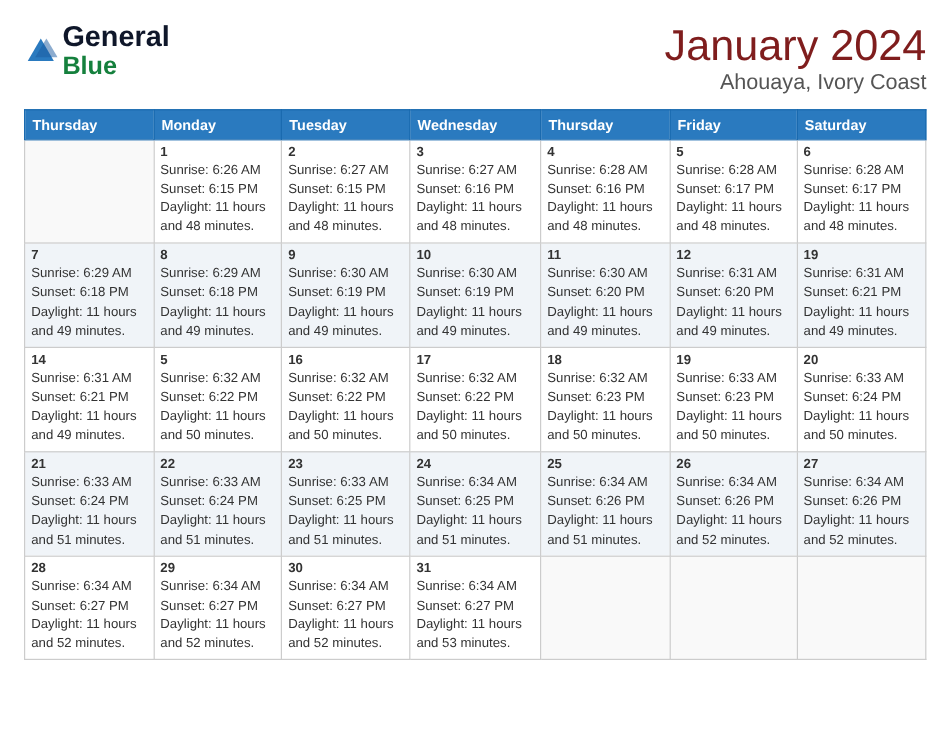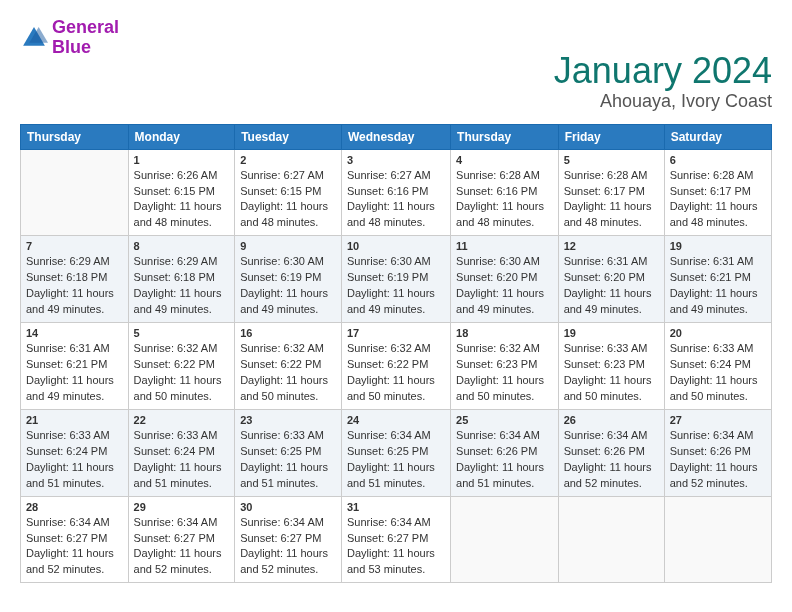--- a/index.html
+++ b/index.html
@@ -26,42 +26,41 @@
       display: flex;
       align-items: center;
       gap: 4px;
     }
     .logo-text {
       display: flex;
       flex-direction: column;
       line-height: 1.1;
     }
     .logo-general {
-      font-size: 18px;
-      font-weight: bold;
-      color: #a21caf;
+      font-size: 24px;
+      font-weight: bold;
+      color: #0f172a;
     }
     .logo-blue {
-      font-size: 18px;
-      font-weight: bold;
-      color: #a21caf;
+      font-size: 21px;
+      font-weight: bold;
+      color: #15803d;
     }
     .logo-icon {
       width: 28px;
       height: 28px;
     }
     .title-block {
       text-align: right;
     }
     .month-title {
       font-size: 36px;
       font-weight: normal;
-      color: #0f766e;
+      color: #7f1d1d;
       line-height: 1.1;
-      margin-top: 33px;
     }
     .subtitle {
       font-size: 18px;
       color: #555;
     }
     .calendar {
       width: 100%;
       border-collapse: collapse;
       border: 1px solid #ccc;
     }

